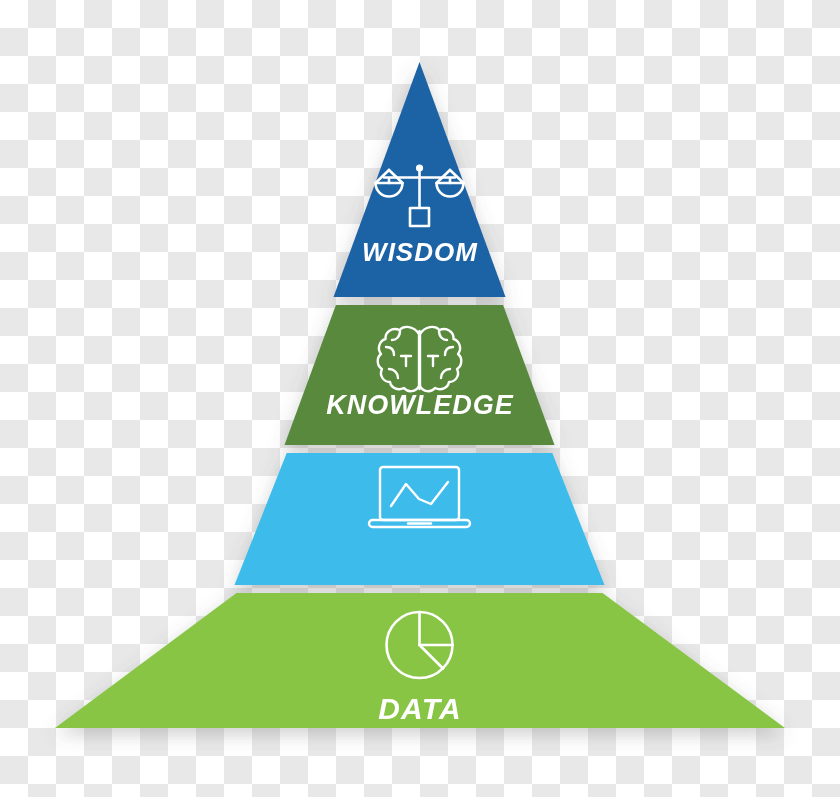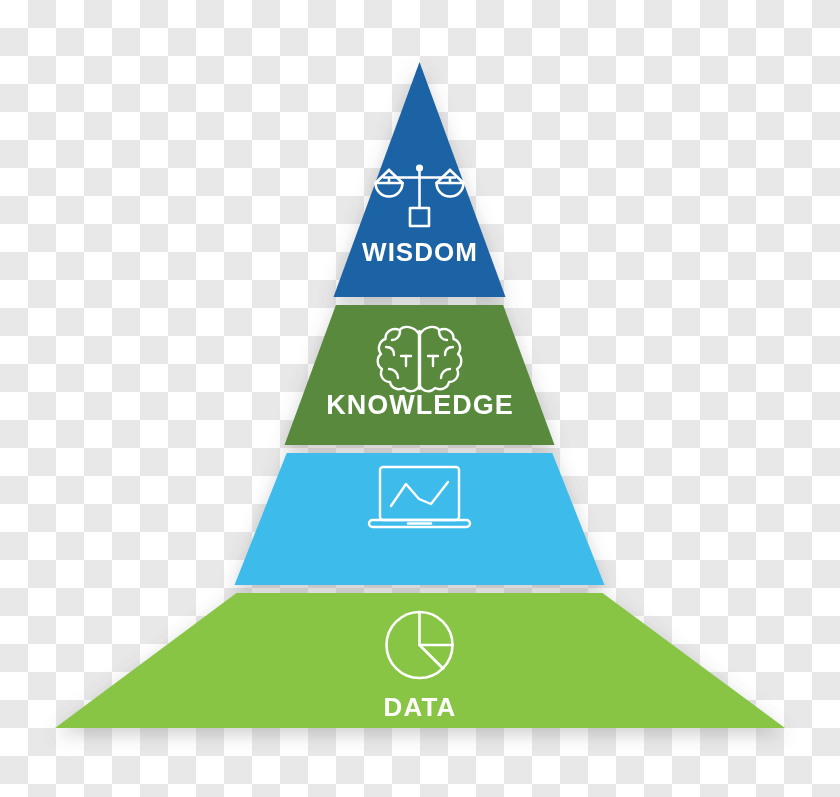--- a/index.html
+++ b/index.html
@@ -17,20 +17,21 @@
       linear-gradient(45deg, #e8e8e8 25%, transparent 25%, transparent 75%, #e8e8e8 75%),
       linear-gradient(45deg, #e8e8e8 25%, transparent 25%, transparent 75%, #e8e8e8 75%);
     background-size: 56px 56px;
     background-position: 0 0, 28px 28px;
   }
 
   #pyramid-stage {
     position: relative;
     width: 800px;
     height: 797px;
+    font-style: italic;
   }
 
   #pyramid-svg {
     position: absolute;
     left: 0;
     top: 0;
     width: 840px;
     height: 797px;
   }
 
@@ -44,21 +45,21 @@
     font-weight: bold;
     letter-spacing: 0.5px;
     line-height: 1;
     white-space: nowrap;
     pointer-events: none;
   }
 
   .label-wisdom      { top: 239px; font-size: 26px; letter-spacing: 1.0px; }
   .label-knowledge   { top: 392px; font-size: 27px; letter-spacing: 1.0px; }
   .label-information { top: 533px; font-size: 27px; letter-spacing: 0.6px; }
-  .label-data        { top: 694px; font-size: 26px; letter-spacing: 1.2px; }
+  .label-data        { top: 694px; font-size: 30px; letter-spacing: 1.2px; }
 </style>
 </head>
 <body>
 
 <div id="pyramid-stage">
 
   <svg id="pyramid-svg" viewBox="0 0 840 797">
     <defs>
       <filter id="soft-shadow" x="-20%" y="-20%" width="140%" height="140%">
         <feDropShadow dx="0" dy="6" stdDeviation="9" flood-color="#5a5a5a" flood-opacity="0.30"></feDropShadow>

